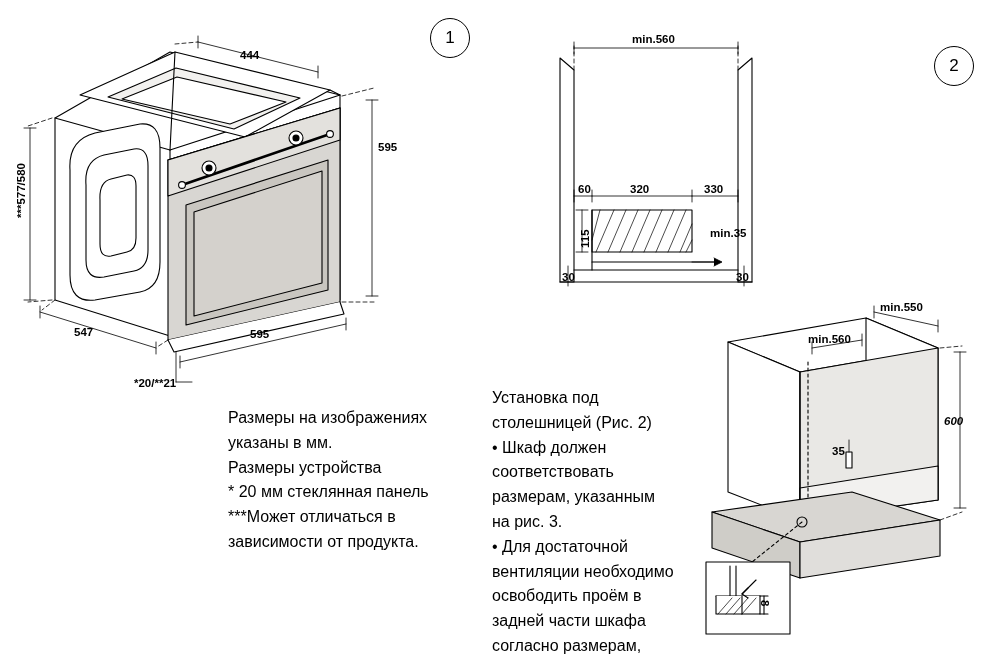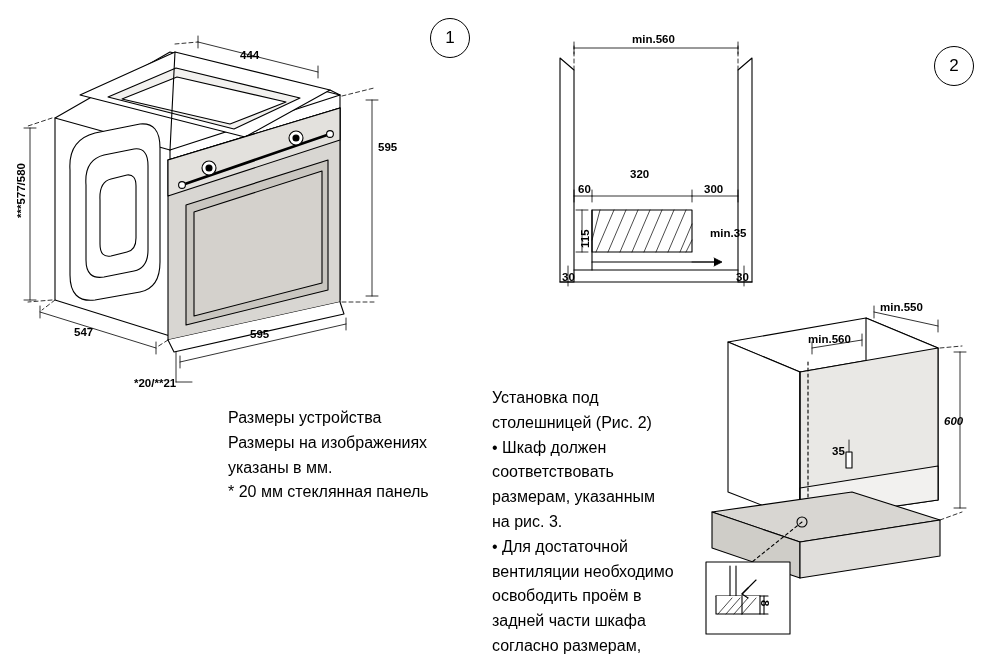--- a/index.html
+++ b/index.html
@@ -227,37 +227,38 @@
 
 <div class="lbl b" style="left:240px;top:36px;margin-top:12px;">444</div>
 <div class="lbl b" style="left:378px;top:140px;">595</div>
 <div class="lbl b rot" style="left:14px;top:218px;transform:rotate(-90deg);">***577/580</div>
 <div class="lbl b" style="left:74px;top:325px;">547</div>
 <div class="lbl b" style="left:250px;top:327px;">595</div>
 <div class="lbl b" style="left:134px;top:376px;text-align:right;">*20/**21</div>
 
 <div class="lbl b" style="left:632px;top:32px;">min.560</div>
 <div class="lbl b" style="left:578px;top:182px;">60</div>
-<div class="lbl b" style="left:630px;top:167px;">320</div>
-<div class="lbl b" style="left:704px;top:182px;">300</div>
+<div class="lbl b" style="left:630px;top:182px;">320</div>
+<div class="lbl b" style="left:704px;top:182px;">330</div>
 <div class="lbl b rot" style="left:578px;top:248px;transform:rotate(-90deg);">115</div>
 <div class="lbl b" style="left:710px;top:226px;">min.35</div>
 <div class="lbl b" style="left:562px;top:270px;">30</div>
 <div class="lbl b" style="left:736px;top:270px;">30</div>
 
 <div class="lbl b" style="left:880px;top:300px;">min.550</div>
 <div class="lbl b" style="left:808px;top:332px;">min.560</div>
 <div class="lbl b" style="left:944px;top:414px;font-style:italic;">600</div>
 <div class="lbl b" style="left:832px;top:444px;">35</div>
 <div class="lbl b rot" style="left:772px;top:600px;transform:rotate(90deg);">8</div>
 
 <div class="para" style="left:228px;top:406px;">
+  <div>Размеры на изображениях указаны в мм.</div>
   <div>Размеры устройства</div>
-  <div>Размеры на изображениях указаны в мм.</div>
   <div>* 20 мм стеклянная панель</div>
+  <div>***Может отличаться в зависимости от продукта.</div>
 </div>
 
 <div class="para" style="left:492px;top:386px;width:182px;">
   <div>Установка под столешницей (Рис. 2)</div>
   <div>• Шкаф должен соответствовать размерам, указанным на рис. 3.</div>
   <div>• Для достаточной вентиляции необходимо освободить проём в задней части шкафа согласно размерам, приведенным на рисунке 2.</div>
 </div>
 
 </div>
 

